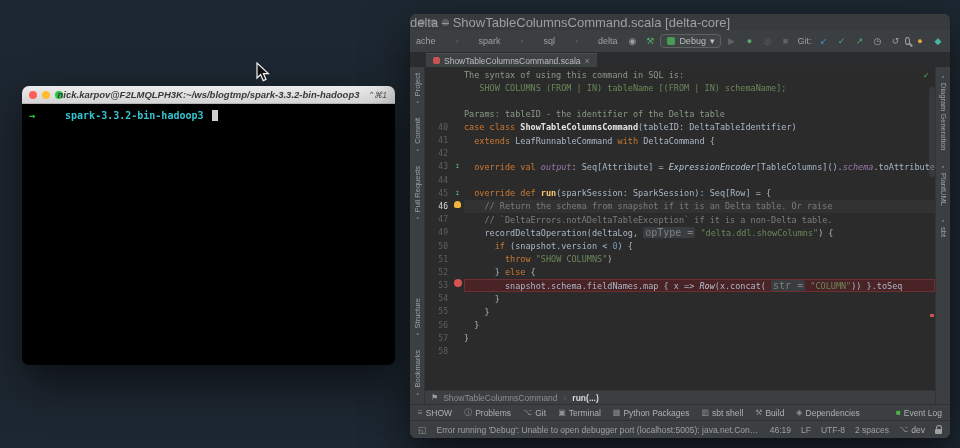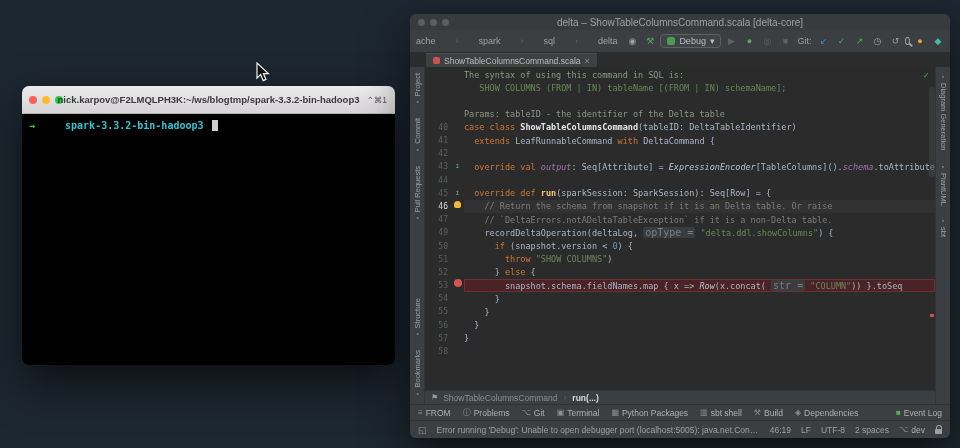--- a/index.html
+++ b/index.html
@@ -2,22 +2,22 @@
 <html><head>
 <meta charset="utf-8">
 <style>
   * { margin:0; padding:0; box-sizing:border-box; }
   html,body { width:960px; height:448px; overflow:hidden; }
   body { background:#1d2731; font-family:"Liberation Sans", sans-serif; position:relative; }
 
   
   .terminal { position:absolute; left:22px; top:86px; width:373px; height:279px;
     border-radius:7px; overflow:hidden; box-shadow:0 18px 45px rgba(0,0,0,.6); }
-  .term-titlebar { height:28px; background:linear-gradient(#ececec,#d6d4d6); display:flex;
-    align-items:center; position:relative; border-bottom:1px solid #b6b4b6; }
+  .term-titlebar { height:18px; background:linear-gradient(#ececec,#d6d4d6); display:flex;
+    align-items:center; position:relative; border-bottom:1px solid #b6b4b6;font-style:italic; }
   .traffic { display:flex; gap:5px; margin-left:7px; }
   .tl { width:8px; height:8px; border-radius:50%; }
   .tl.red{ background:#ff5f57;} .tl.yellow{ background:#febc2e;} .tl.green{ background:#28c840;}
   .term-title { position:absolute; left:0; right:0; text-align:center; font-size:9.5px;
     font-weight:bold; color:#3a3a3a; pointer-events:none; }
   .term-shortcut { position:absolute; right:8px; font-size:8.5px; color:#555; }
   .term-body { background:#000; height:calc(100% - 18px); padding:6px 7px;
     font-family:"DejaVu Sans Mono", monospace; font-size:10px; }
   .prompt-line { display:flex; align-items:center; gap:6px; }
   .prompt-arrow { font-weight:bold; }
@@ -28,21 +28,21 @@
   .cursor { position:absolute; left:256px; top:62px; z-index:50; }
 
   
   .ide { position:absolute; left:410px; top:14px; width:540px; height:424px; background:#3c3f41;
     border-radius:6px; overflow:hidden; box-shadow:0 18px 45px rgba(0,0,0,.6);
     display:flex; flex-direction:column; font-size:9px; color:#9da0a3; }
   .ide-titlebar { height:16px; background:#383b3c; display:flex; align-items:center;
     position:relative; flex:none; }
   .ide-dots { display:flex; gap:5px; margin-left:8px; }
   .ide-dot { width:7px; height:7px; border-radius:50%; background:#5b5e60; }
-  .ide-title { position:absolute; left:0; right:0; text-align:center; font-size:10px; color:#9da0a3; }
+  .ide-title { position:absolute; left:0; right:0; font-size:13px; color:#9da0a3; }
 
   .ide-toolbar { height:22px; display:flex; align-items:center; padding:0 6px; gap:4px; flex:none; }
   .crumbs { display:flex; align-items:flex-end; gap:19px; white-space:nowrap; overflow:hidden; }
   .crumb { color:#9da0a3; }
   .crumb-sep { color:#666a6d; margin:0 1px; }
   .crumb-file { color:#7aa4c7; display:flex; align-items:center; gap:3px; }
   .file-chip { width:7px; height:7px; border-radius:2px; background:#c75450; display:inline-block; }
   .tb-icons { display:flex; align-items:center; gap:6px; margin-left:auto; white-space:nowrap; }
   .tb-ic { font-size:9px; width:12px; text-align:center; display:inline-block; }
   .debug-select { display:flex; align-items:center; gap:4px; border:1px solid #5e6162;
@@ -370,21 +370,21 @@
           <span class="stripe-ic">▪</span>
           <span>sbt</span>
         </div>
         <div class="stripe-spacer"></div>
       </div>
   </div>
 
   <div class="toolwin-bar" id="toolwin-bar">
       <div class="tw-item">
         <span class="tw-ic">≡</span>
-        <span>FROM</span>
+        <span>SHOW</span>
       </div>
       <div class="tw-item">
         <span class="tw-ic">ⓘ</span>
         <span>Problems</span>
       </div>
       <div class="tw-item">
         <span class="tw-ic">⌥</span>
         <span>Git</span>
       </div>
       <div class="tw-item">

